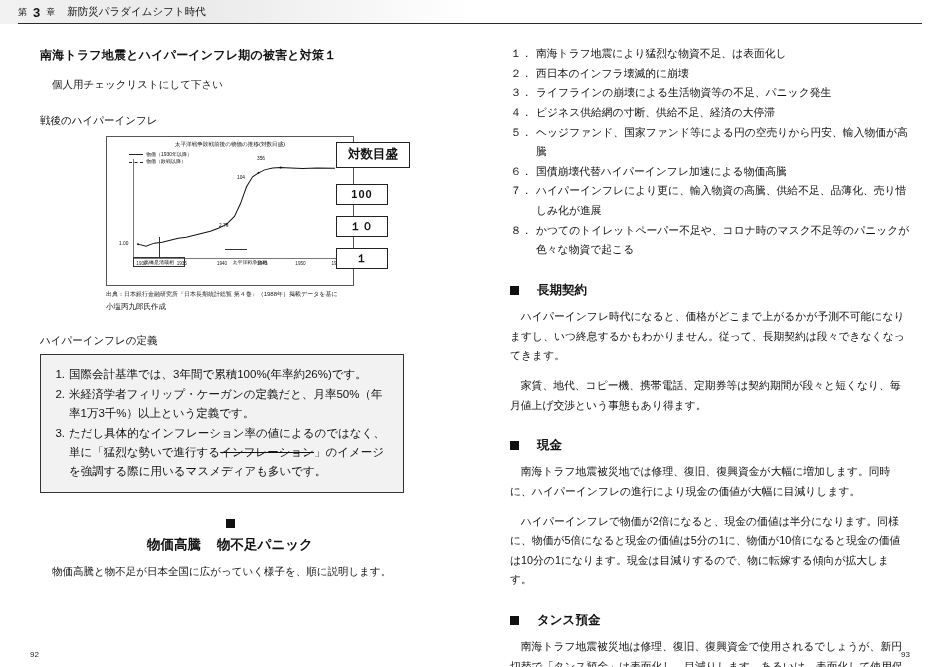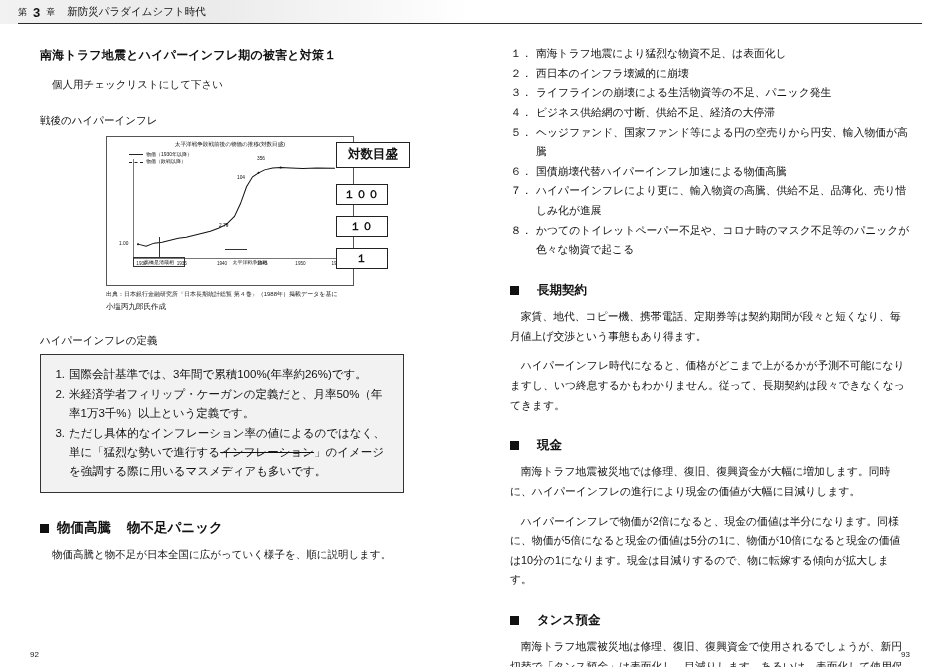--- a/index.html
+++ b/index.html
@@ -110,21 +110,21 @@
   }
   .def-box ol { margin:0; padding:0; list-style:none; }
   .def-box li {
     display:flex; font-size:11.5px; line-height:1.62; margin-bottom:2px;
   }
   .def-box li .n { width:22px; flex:0 0 22px; text-align:right; padding-right:4px; }
   .def-box li .t { flex:1; }
   .def-box b { font-weight:normal;text-align:right; }
   .strikeword { text-decoration: line-through; }
 
-  .h2row { display:flex; align-items:center; gap:8px; margin:26px 0 8px 0; }
+  .h2row { display:flex; align-items:center; gap:8px; margin:26px 0 8px 0;flex-direction:column; }
   .sq { width:9px; height:9px; background:#111; display:inline-block; }
   .h2 { font-size:13.5px; font-weight:bold; }
   .h2 .gap { display:inline-block; width:16px; }
   .body-p { font-size:10.5px; line-height:1.75; padding-left:12px; margin:0; }
 
   
   .num-list { margin:0; padding:0; list-style:none; }
   .num-list > li {
     display:flex; font-size:10.8px; line-height:1.82; margin-bottom:0;
   }
@@ -204,21 +204,21 @@
         <span style="left:4%">1930</span>
         <span style="left:23%">1935</span>
         <span style="left:42%">1940</span>
         <span style="left:61%">1945</span>
         <span style="left:79%">1950</span>
         <span style="left:96%">1955</span>
       </div>
     </div>
 
     <div class="log-callout">対数目盛</div>
-    <div class="scale-box sb1">１００</div>
+    <div class="scale-box sb1">100</div>
     <div class="scale-box sb2">１０</div>
     <div class="scale-box sb3">１</div>
   </div>
 
   <div class="chart-source">出典：日本銀行金融研究所『日本長期統計総覧 第４巻』（1988年）掲載データを基に</div>
   <div class="chart-credit">小塩丙九郎氏作成</div>
 
   <p class="def-label">ハイパーインフレの定義</p>
 
   <div class="def-box">
@@ -281,22 +281,22 @@
         <span class="n">８．</span>
         <span class="t">かつてのトイレットペーパー不足や、コロナ時のマスク不足等のパニックが色々な物資で起こる</span>
       </li>
   </ul>
 
   <div class="r-sec">
     <div class="r-h2row">
       <span class="sq"></span>
       <span class="r-h2">長期契約</span>
     </div>
+    <p class="r-p">ハイパーインフレ時代になると、価格がどこまで上がるかが予測不可能になりますし、いつ終息するかもわかりません。従って、長期契約は段々できなくなってきます。</p>
     <p class="r-p">家賃、地代、コピー機、携帯電話、定期券等は契約期間が段々と短くなり、毎月値上げ交渉という事態もあり得ます。</p>
-    <p class="r-p">ハイパーインフレ時代になると、価格がどこまで上がるかが予測不可能になりますし、いつ終息するかもわかりません。従って、長期契約は段々できなくなってきます。</p>
   </div>
 
   <div class="r-sec">
     <div class="r-h2row">
       <span class="sq"></span>
       <span class="r-h2">現金</span>
     </div>
     <p class="r-p">南海トラフ地震被災地では修理、復旧、復興資金が大幅に増加します。同時に、ハイパーインフレの進行により現金の価値が大幅に目減りします。</p>
     <p class="r-p">ハイパーインフレで物価が2倍になると、現金の価値は半分になります。同様に、物価が5倍になると現金の価値は5分の1に、物価が10倍になると現金の価値は10分の1になります。現金は目減りするので、物に転嫁する傾向が拡大します。</p>
   </div>

